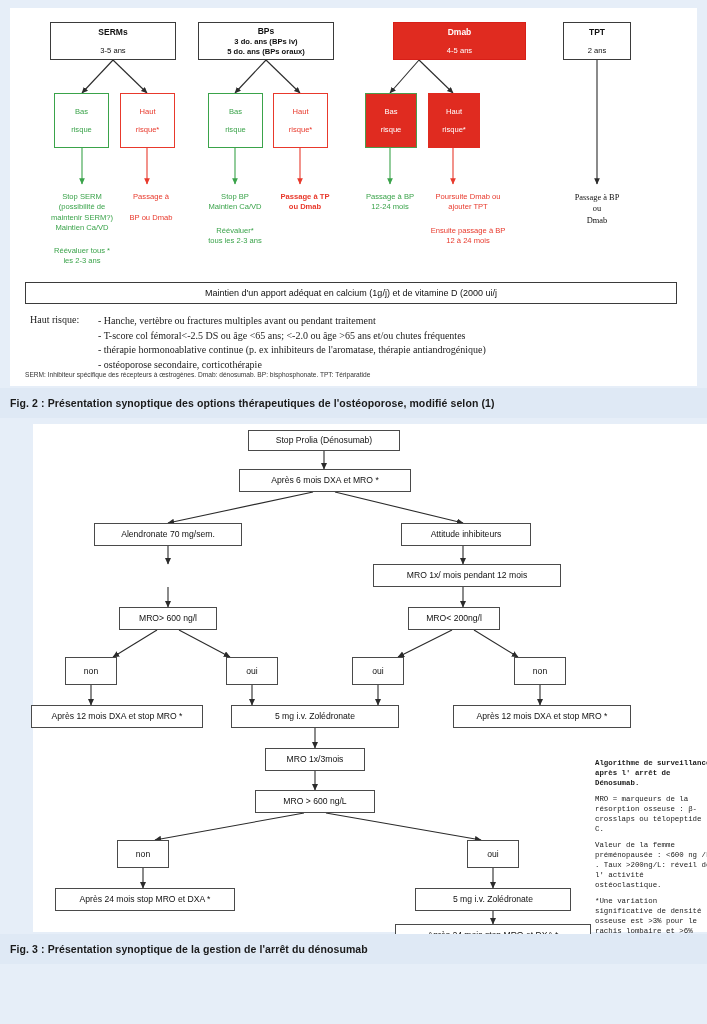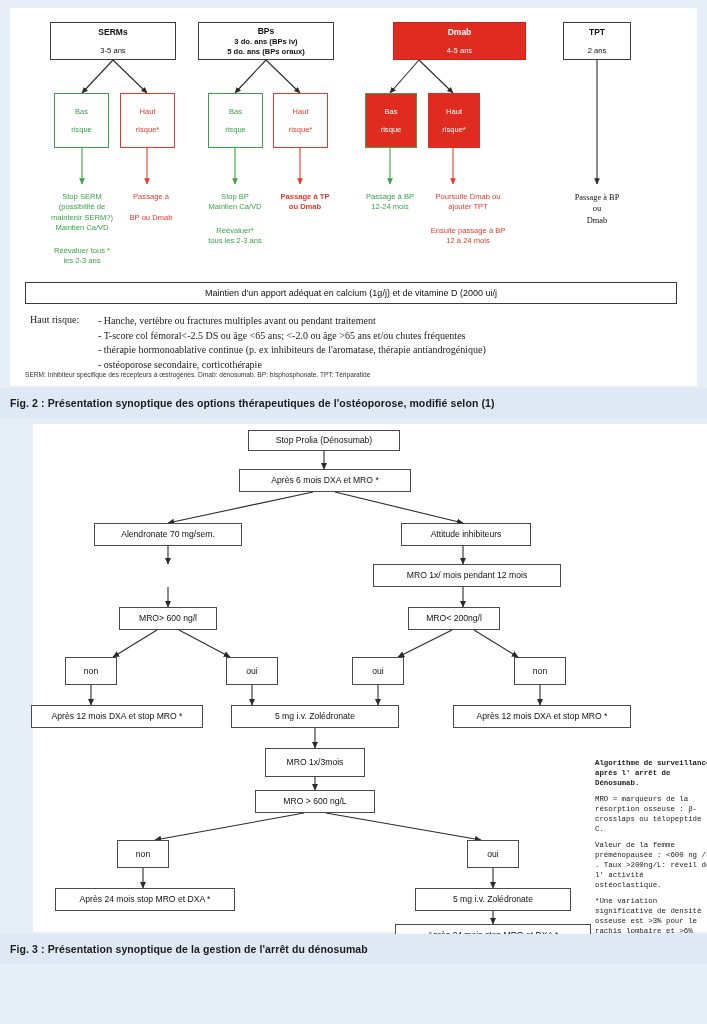--- a/index.html
+++ b/index.html
@@ -272,21 +272,21 @@
 
   <div class="f3box" style="left:32px;top:233px;width:52px;height:28px;">non</div>
   <div class="f3box" style="left:193px;top:233px;width:52px;height:28px;">oui</div>
   <div class="f3box" style="left:319px;top:233px;width:52px;height:28px;">oui</div>
   <div class="f3box" style="left:481px;top:233px;width:52px;height:28px;">non</div>
 
   <div class="f3box" style="left:-2px;top:281px;width:172px;height:23px;">Après 12 mois DXA et stop MRO *</div>
   <div class="f3box" style="left:198px;top:281px;width:168px;height:23px;">5 mg i.v. Zolédronate</div>
   <div class="f3box" style="left:420px;top:281px;width:178px;height:23px;">Après 12 mois DXA et stop MRO *</div>
 
-  <div class="f3box" style="left:232px;top:324px;width:100px;height:29px;">MRO 1x/3mois</div>
+  <div class="f3box" style="left:232px;top:324px;width:100px;height:23px;">MRO 1x/3mois</div>
 
   <div class="f3box" style="left:222px;top:366px;width:120px;height:23px;">MRO &gt; 600 ng/L</div>
 
   <div class="f3box" style="left:84px;top:416px;width:52px;height:28px;">non</div>
   <div class="f3box" style="left:434px;top:416px;width:52px;height:28px;">oui</div>
 
   <div class="f3box" style="left:22px;top:464px;width:180px;height:23px;">Après 24 mois stop MRO et DXA *</div>
   <div class="f3box" style="left:382px;top:464px;width:156px;height:23px;">5 mg i.v. Zolédronate</div>
   <div class="f3box" style="left:362px;top:500px;width:196px;height:23px;">Après 24 mois stop MRO et DXA *</div>
 

